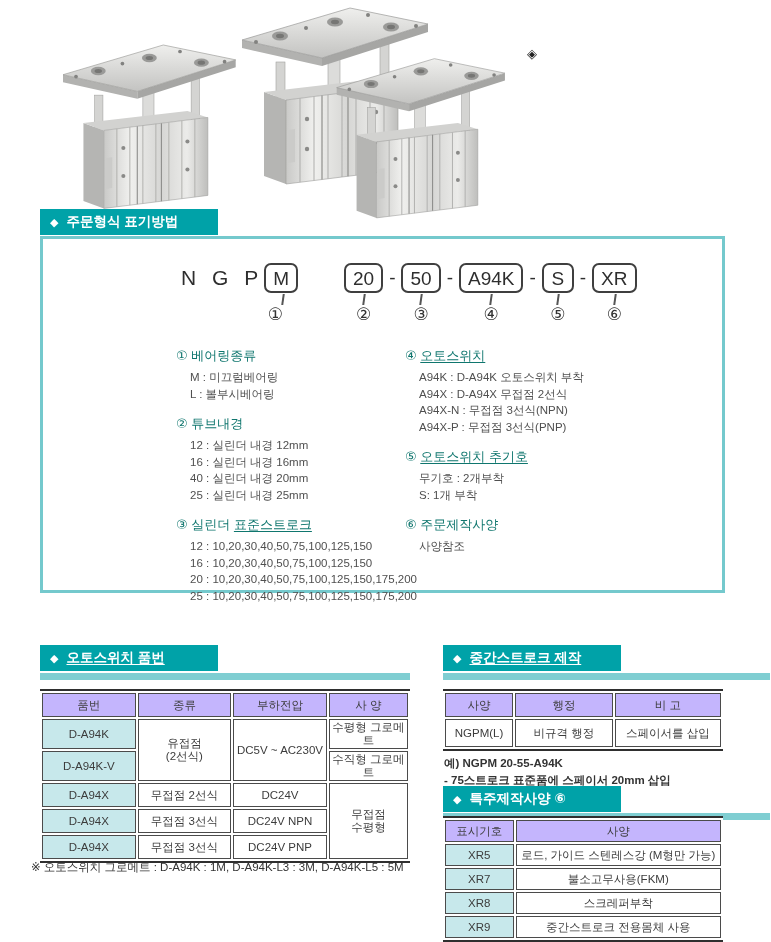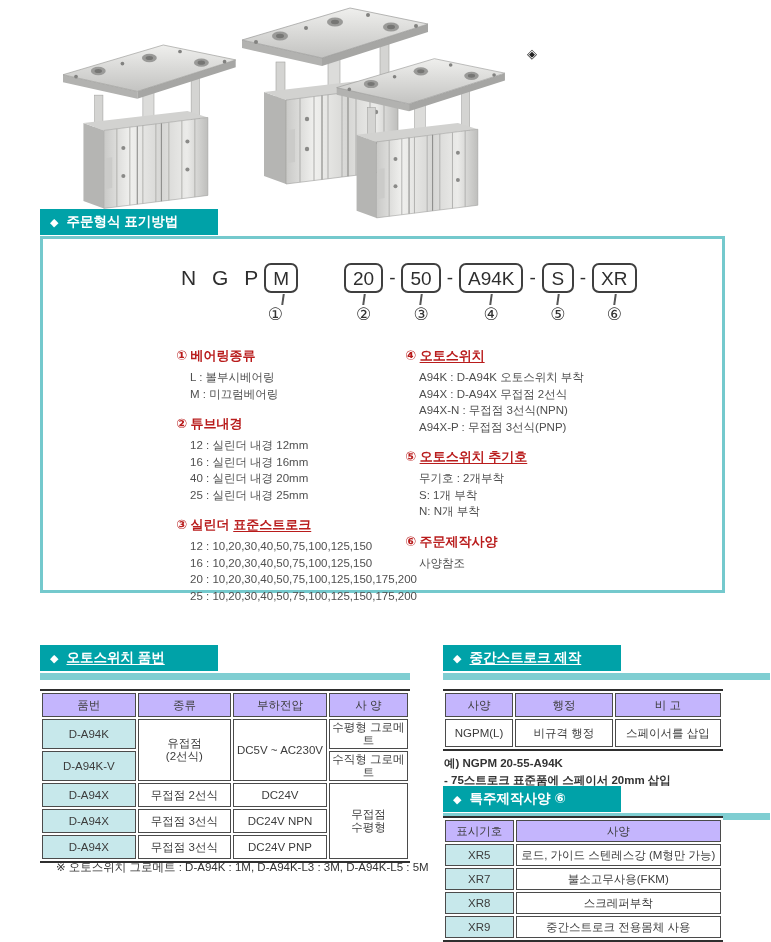--- a/index.html
+++ b/index.html
@@ -35,39 +35,39 @@
     border-radius:7px; font-size:19px; color:#2e2e2e; text-align:center; }
   .connector { width:1.5px; height:11px; background:#555; margin-top:1px; transform:skewX(-8deg); }
   .circle { font-size:17px; line-height:17px; color:#333; margin-top:1px; }
   .seg-first .connector, .seg-first .circle { margin-right:15px; }
   .dash { font-size:19px; line-height:30px; margin:0 6px; color:#2e2e2e; }
   .code-gap { width:46px; }
   
   .col-left  { position:absolute; left:133px; top:108px; width:225px; }
   .col-right { position:absolute; left:362px; top:108px; width:290px; }
   .group { margin-bottom:13px; }
-  .group-h { font-size:13px; font-weight:bold; color:#b91c1c; margin-bottom:4px; }
+  .group-h { font-size:13px; font-weight:normal; color:#0f766e; margin-bottom:4px; }
   .group-h .u { text-decoration:underline; text-underline-offset:2px; }
   .group ul { list-style:none; padding-left:14px; }
   .group li { font-size:11.5px; color:#4f4f4f; line-height:16.5px; white-space:nowrap; }
   
   .tbl-wrap { position:absolute; border-top:2px solid #2f2f2f; border-bottom:2px solid #2f2f2f; background:#fff; }
   .tbl-wrap table { width:100%; border-collapse:separate; border-spacing:2px; }
   .tbl-wrap th, .tbl-wrap td { border:1px solid #4b4b4b; font-size:11.5px; font-weight:normal;
     color:#3c3c3c; text-align:center; vertical-align:middle; background:#fff; padding:1px 2px; }
   .tbl-wrap th { background:#c4b5fd; height:24px; }
   .tbl-wrap td { height:24px; line-height:13px; }
   .tbl-wrap td.key { background:#c7e8eb; }
   .tbl-auto    { left:40px;  top:689px; width:370px; }
   .tbl-mid     { left:443px; top:689px; width:280px; }
   .tbl-mid td  { height:28px; }
   .tbl-special { left:443px; top:816px; width:280px; }
   .tbl-special th { height:22px; }
   .tbl-special td { height:22px; }
-  .note { position:absolute; left:56px; top:860px; font-size:11.5px; color:#333; }
+  .note { position:absolute; left:31px; top:860px; font-size:11.5px; color:#333; }
   .example { position:absolute; left:444px; top:755px; font-size:11.5px; color:#333; line-height:16.5px;font-weight:bold; }
 </style>
 </head>
 <body>
 
 <div class="page">
 
   <svg width="0" height="0" style="position:absolute" aria-hidden="true">
     <defs>
       <linearGradient id="gMet" x1="0" y1="0" x2="1" y2="0">
@@ -174,22 +174,22 @@
         <span class="code-box">XR</span>
         <span class="connector"></span>
         <span class="circle">⑥</span>
       </div>
     </div>
 
     <div class="col-left">
       <div class="group">
         <div class="group-h"><span>① 베어링종류</span><span class="u"></span></div>
         <ul>
+            <li>M : 미끄럼베어링</li>
             <li>L : 볼부시베어링</li>
-            <li>M : 미끄럼베어링</li>
           </ul>
       </div>
       <div class="group">
         <div class="group-h"><span>② 튜브내경</span><span class="u"></span></div>
         <ul>
             <li>12 : 실린더 내경 12mm</li>
             <li>16 : 실린더 내경 16mm</li>
             <li>40 : 실린더 내경 20mm</li>
             <li>25 : 실린더 내경 25mm</li>
           </ul>
@@ -213,21 +213,20 @@
             <li>A94X : D-A94X 무접점 2선식</li>
             <li>A94X-N : 무접점 3선식(NPN)</li>
             <li>A94X-P : 무접점 3선식(PNP)</li>
           </ul>
       </div>
       <div class="group">
         <div class="group-h"><span>⑤ </span><span class="u">오토스위치 추기호</span></div>
         <ul>
             <li>무기호 : 2개부착</li>
             <li>S: 1개 부착</li>
-            <li>N: N개 부착</li>
           </ul>
       </div>
       <div class="group">
         <div class="group-h"><span>⑥ 주문제작사양</span><span class="u"></span></div>
         <ul>
             <li>사양참조</li>
           </ul>
       </div>
     </div>
   </div>

